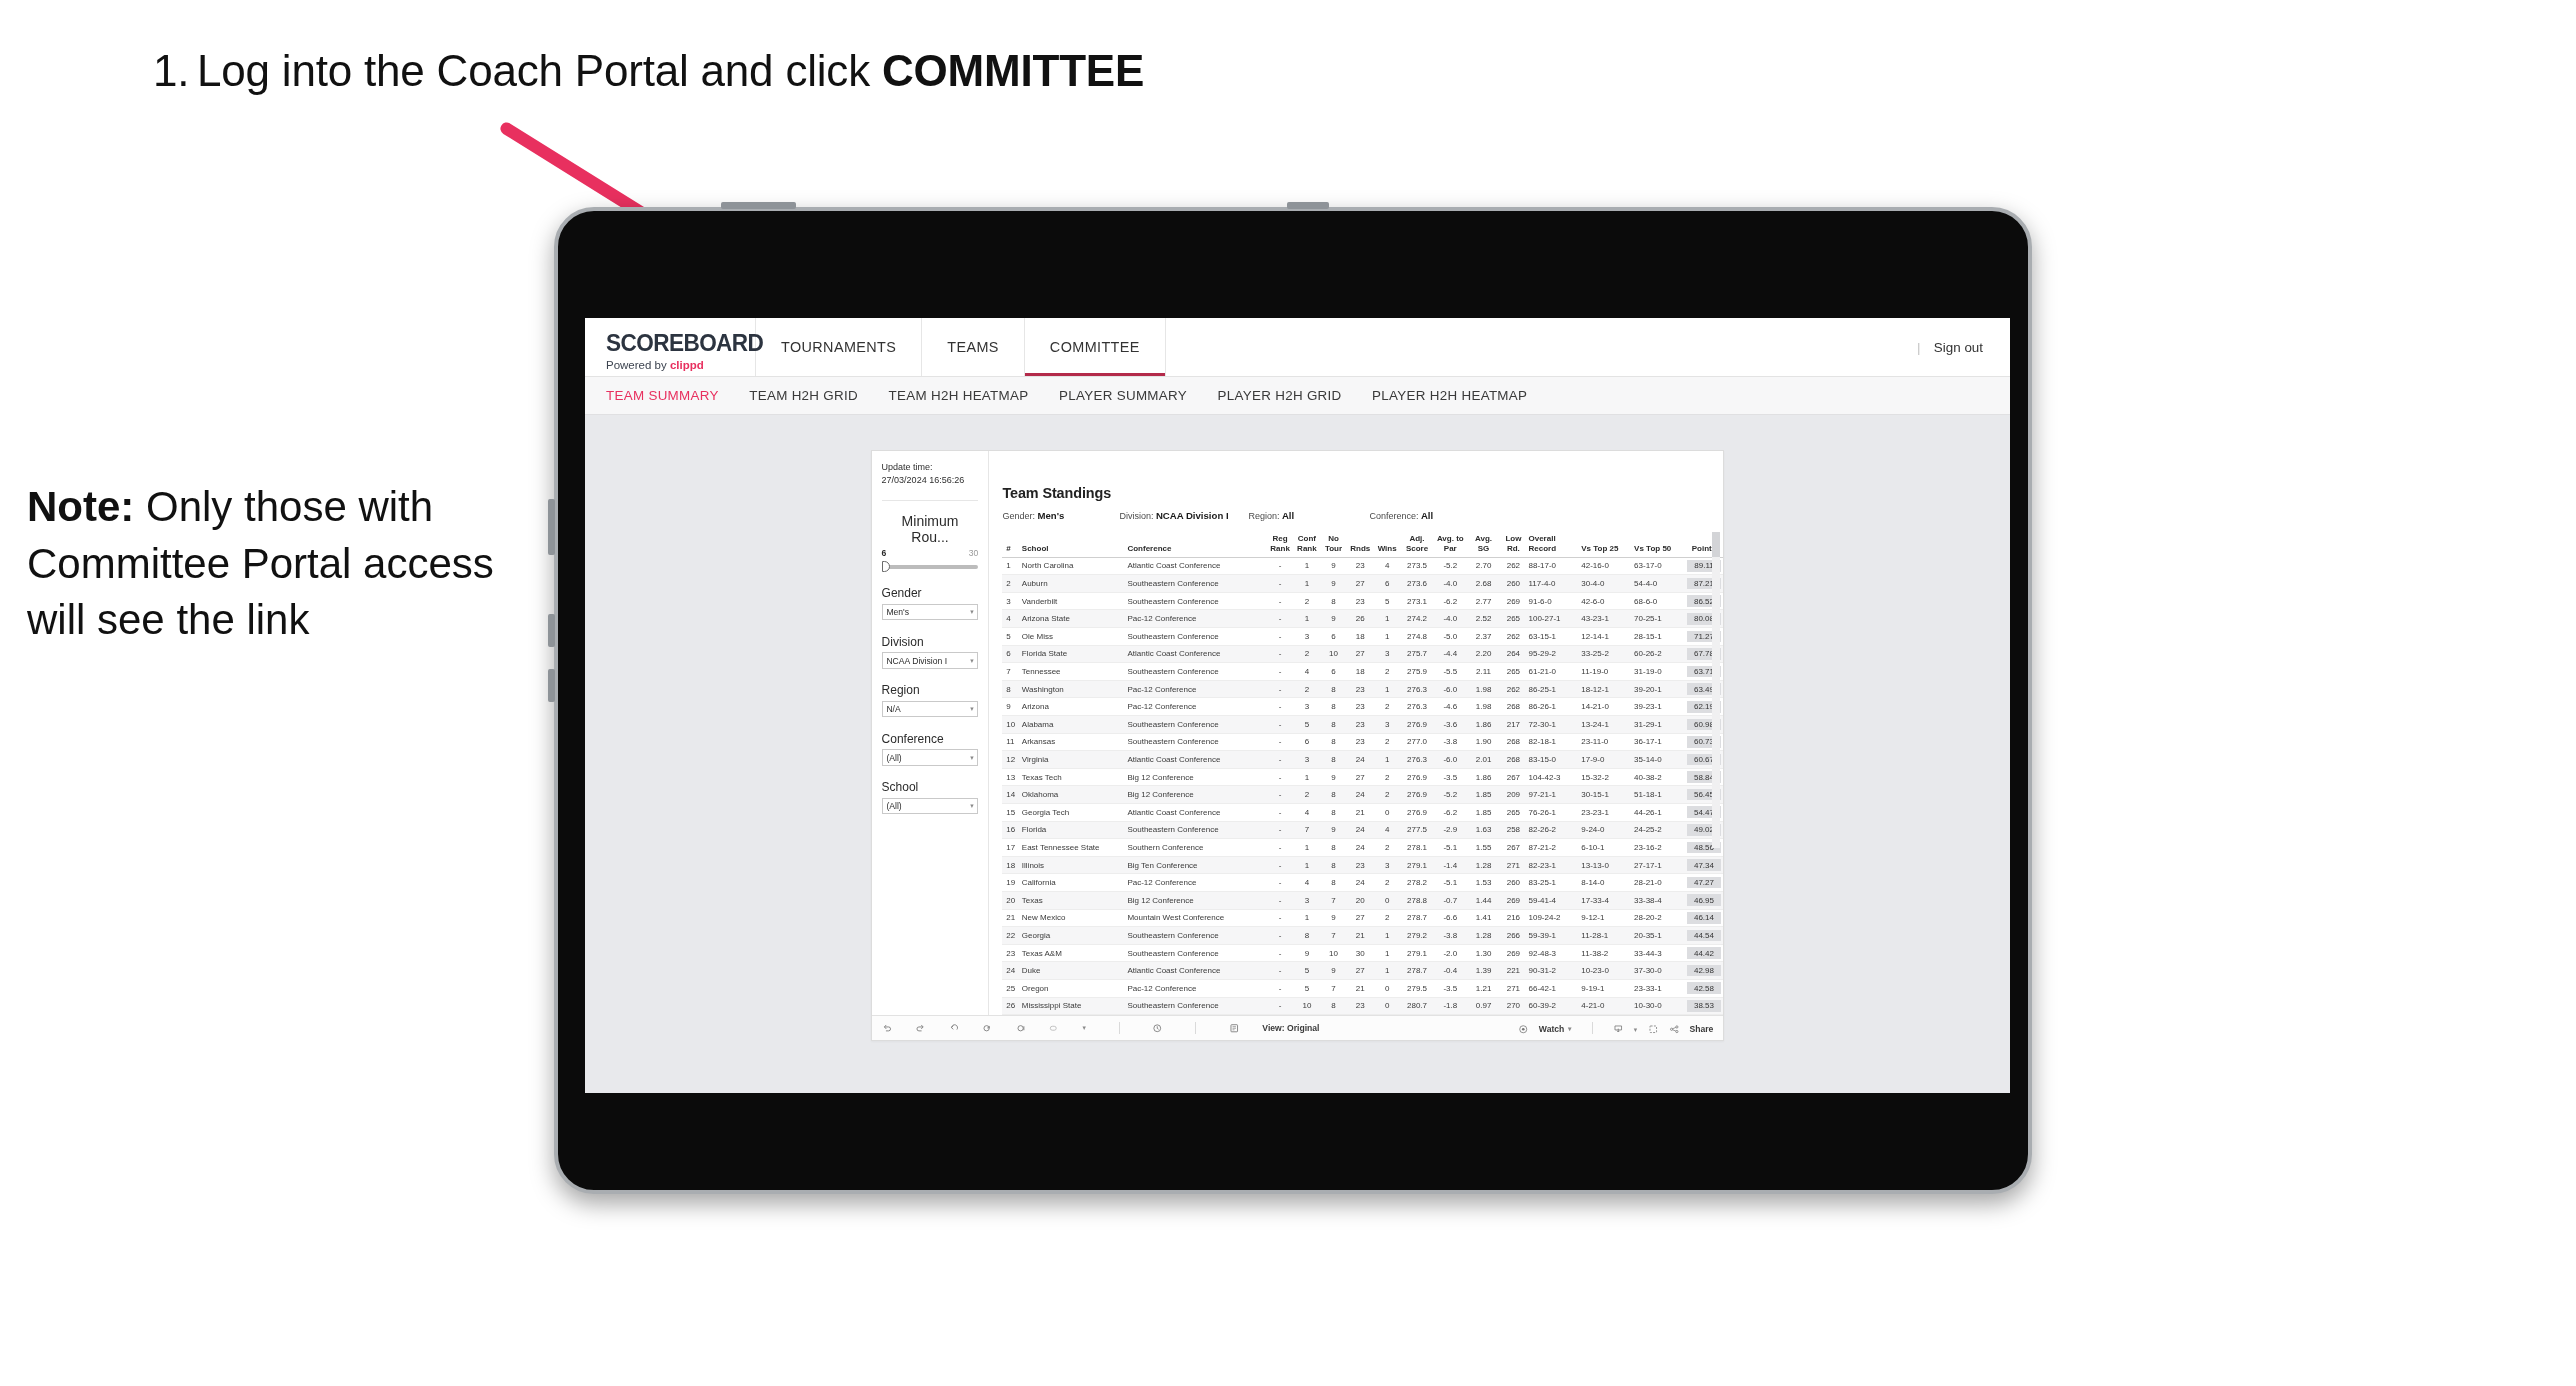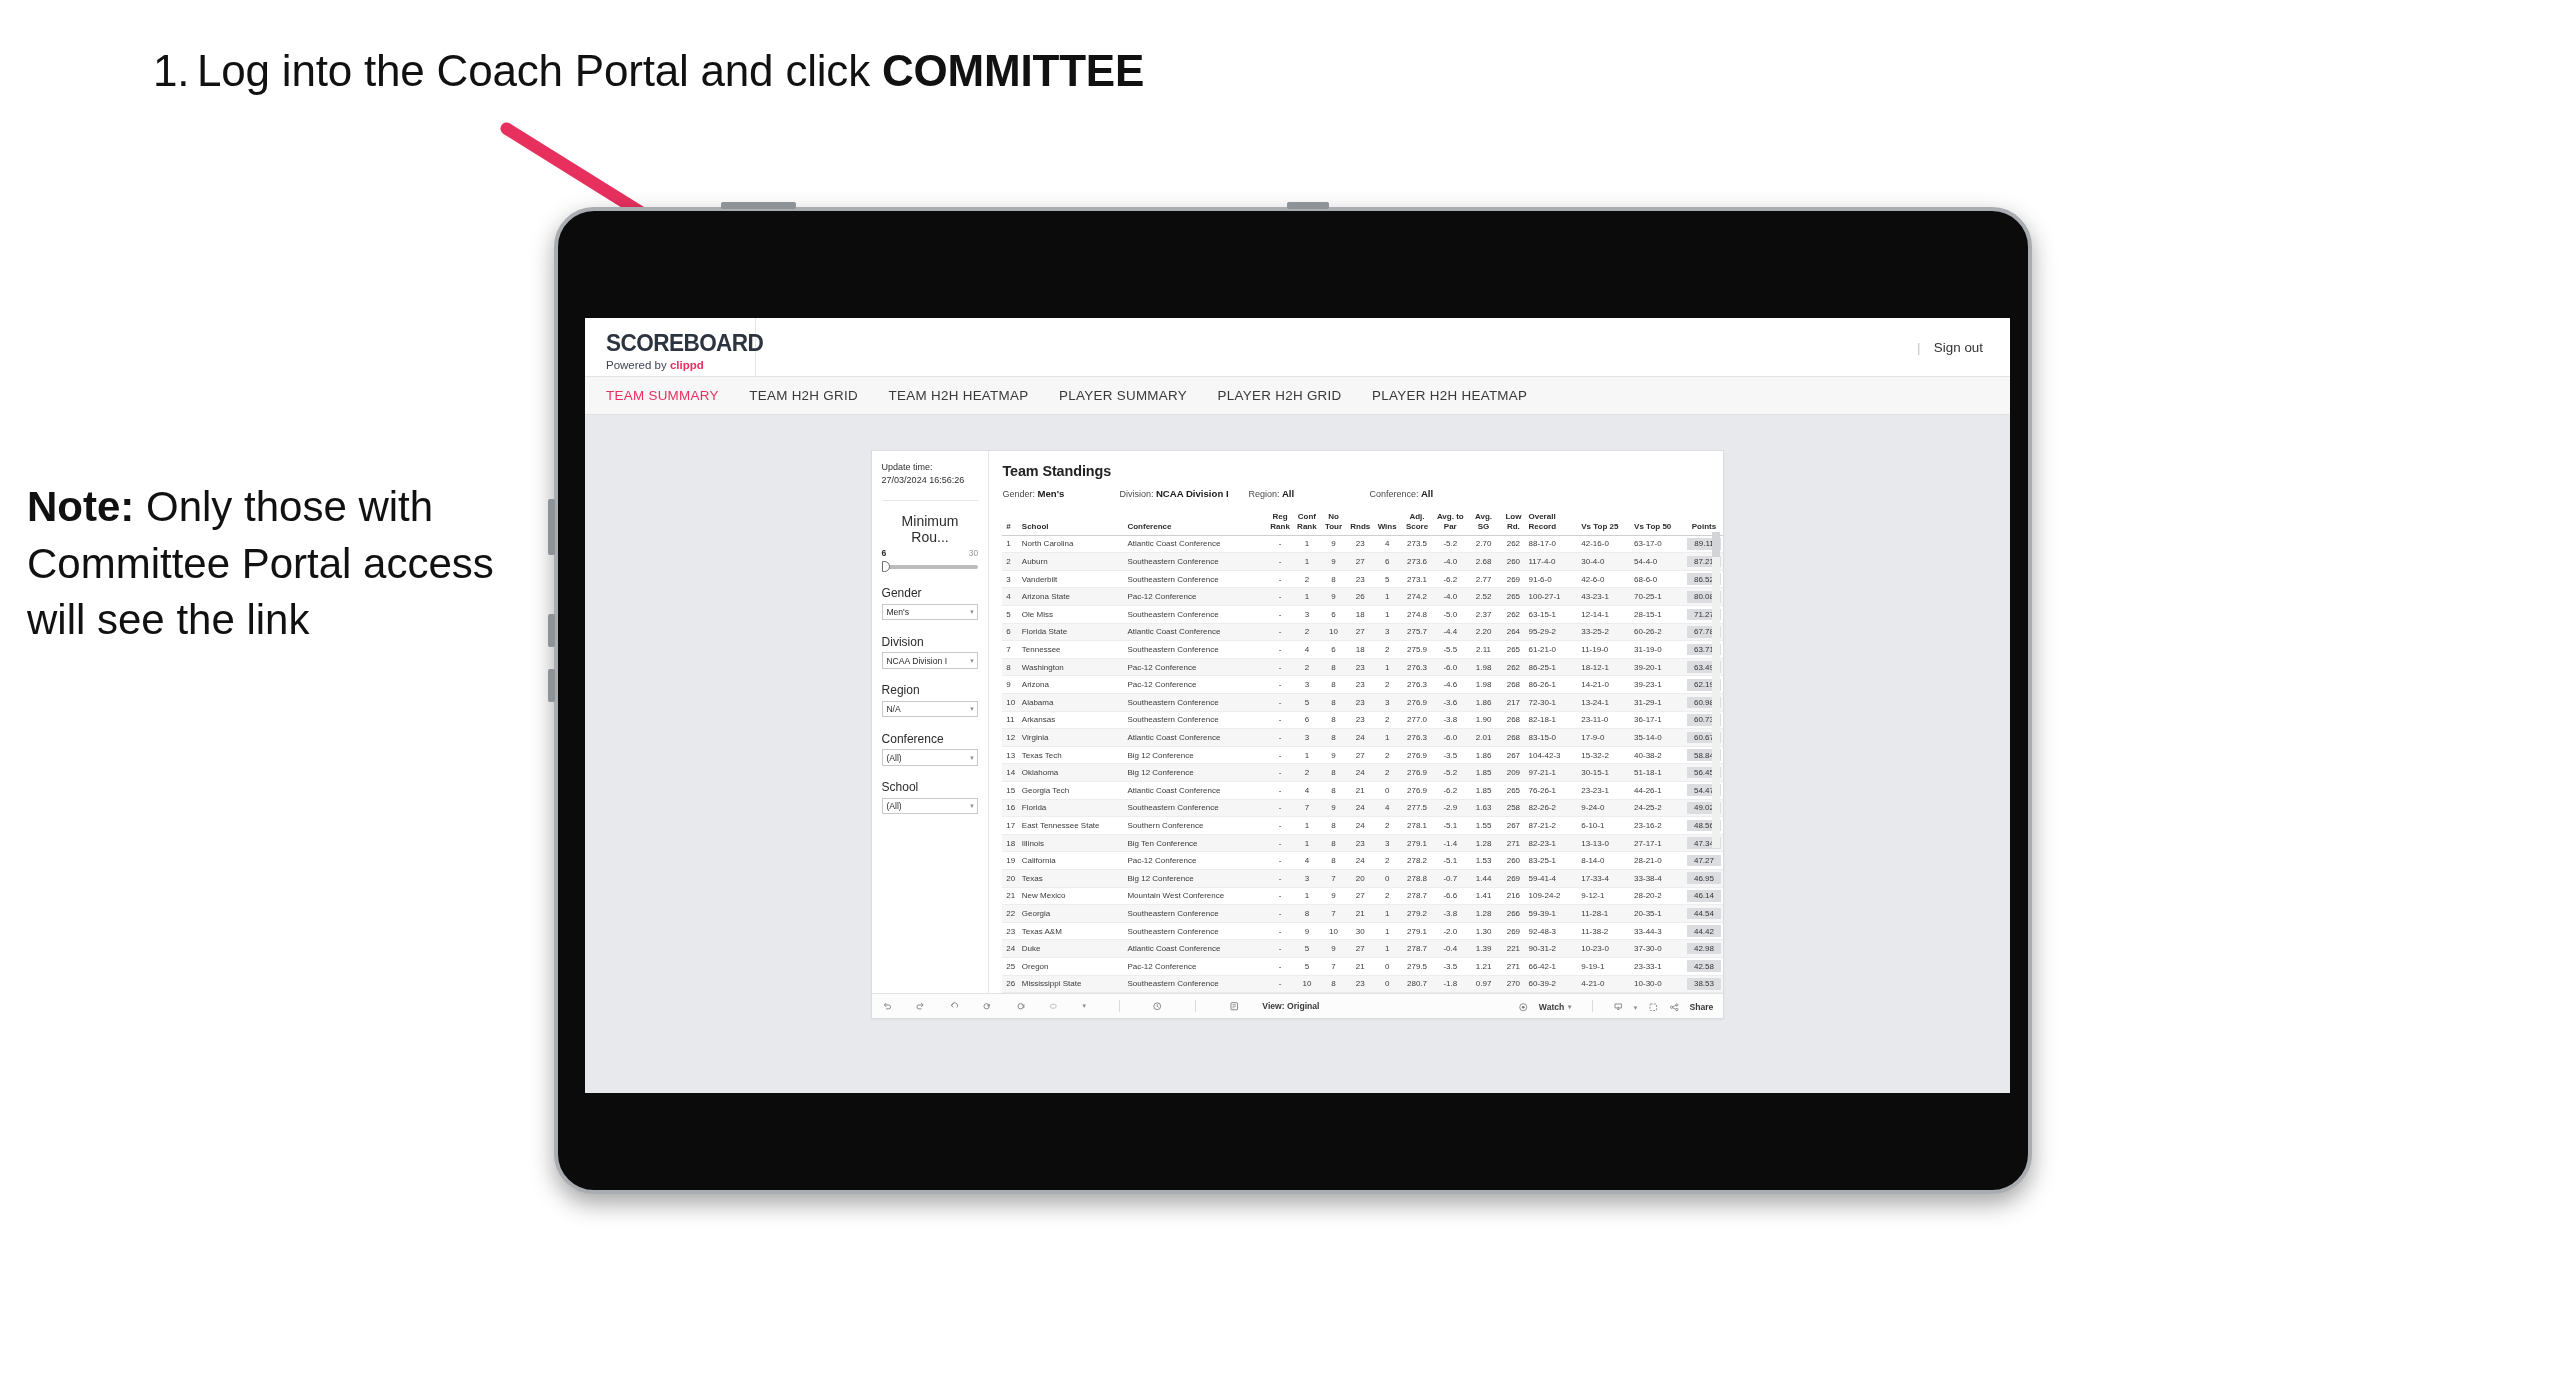--- a/index.html
+++ b/index.html
@@ -138,21 +138,21 @@
   .select {
     height:16.3px; border:1px solid #c9c9c9; background:#fff;
     display:flex; align-items:center; padding:0 3.8px;
     font-size:8.6px; color:#2b2b2b;
   }
   .select .val { flex:1; overflow:hidden; white-space:nowrap; }
   .caret { font-size:6.7px; color:#8a8a8a; }
 
   
   .main { flex:1; padding:11.5px 0 0 13.4px; position:relative; }
-  .viz-title { font-size:14.4px; font-weight:600; color:#222; letter-spacing:-0.1px; }
+  .viz-title { font-size:14.4px; font-weight:600; color:#222; letter-spacing:-0.1px;margin-top:22px; }
   .meta-row {
     display:flex; margin:9.6px 0 11.5px 0; font-size:9px; color:#4a4a4a;
   }
   .meta { margin-right:4px; }
   .meta b { color:#1b1b1b; font-weight:700; font-size:9.6px; }
   .m1 { width:113px; } .m2 { width:125px; } .m3 { width:117px; }
 
   table.st { border-collapse:collapse; width:100%; font-size:8px; color:#3a3a3a; }
   table.st thead th {
     font-weight:700; color:#2c2c2c; font-size:8px;
@@ -214,20 +214,25 @@
     <div class="tab-btn btn-left1"></div>
     <div class="tab-btn btn-left2"></div>
     <div class="tab-btn btn-left3"></div>
 
     <div id="screen">
 
       <div class="topbar">
         <div class="brand">
           <div class="brand-word">SCOREBOARD</div>
           <div class="brand-sub"><span>Powered by </span><span class="clippd">clippd</span></div>
+        </div>
+        <div class="topnav">
+          <div class="topnav-item">TOURNAMENTS</div>
+          <div class="topnav-item">TEAMS</div>
+          <div class="topnav-item active">COMMITTEE</div>
         </div>
         <div class="topbar-right">
           <span class="vbar">|</span>
           <span class="signout">Sign out</span>
         </div>
       </div>
 
       <div class="subnav">
         <div class="subnav-item active">TEAM SUMMARY</div>
         <div class="subnav-item">TEAM H2H GRID</div>

